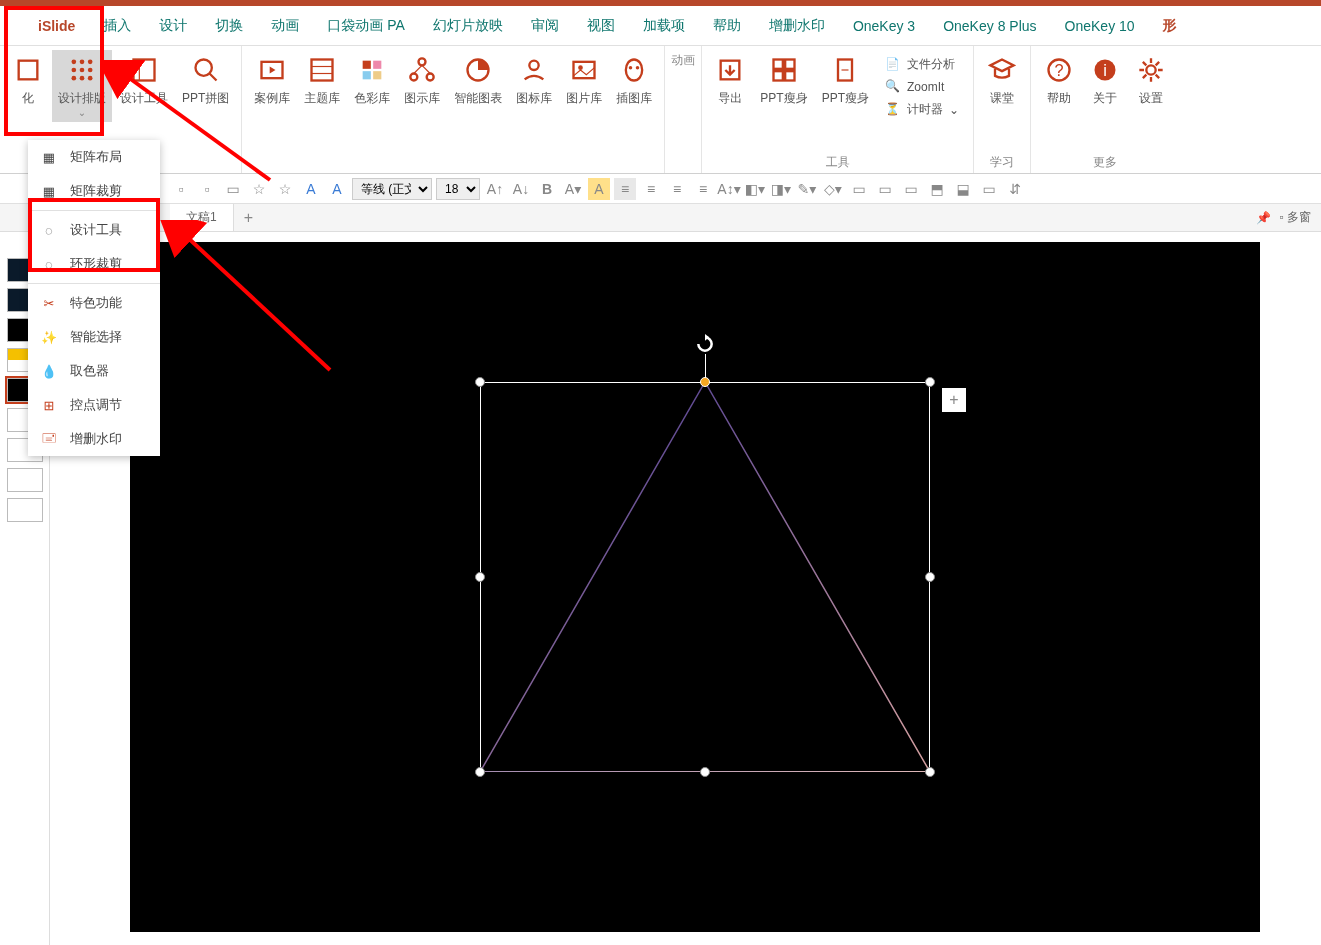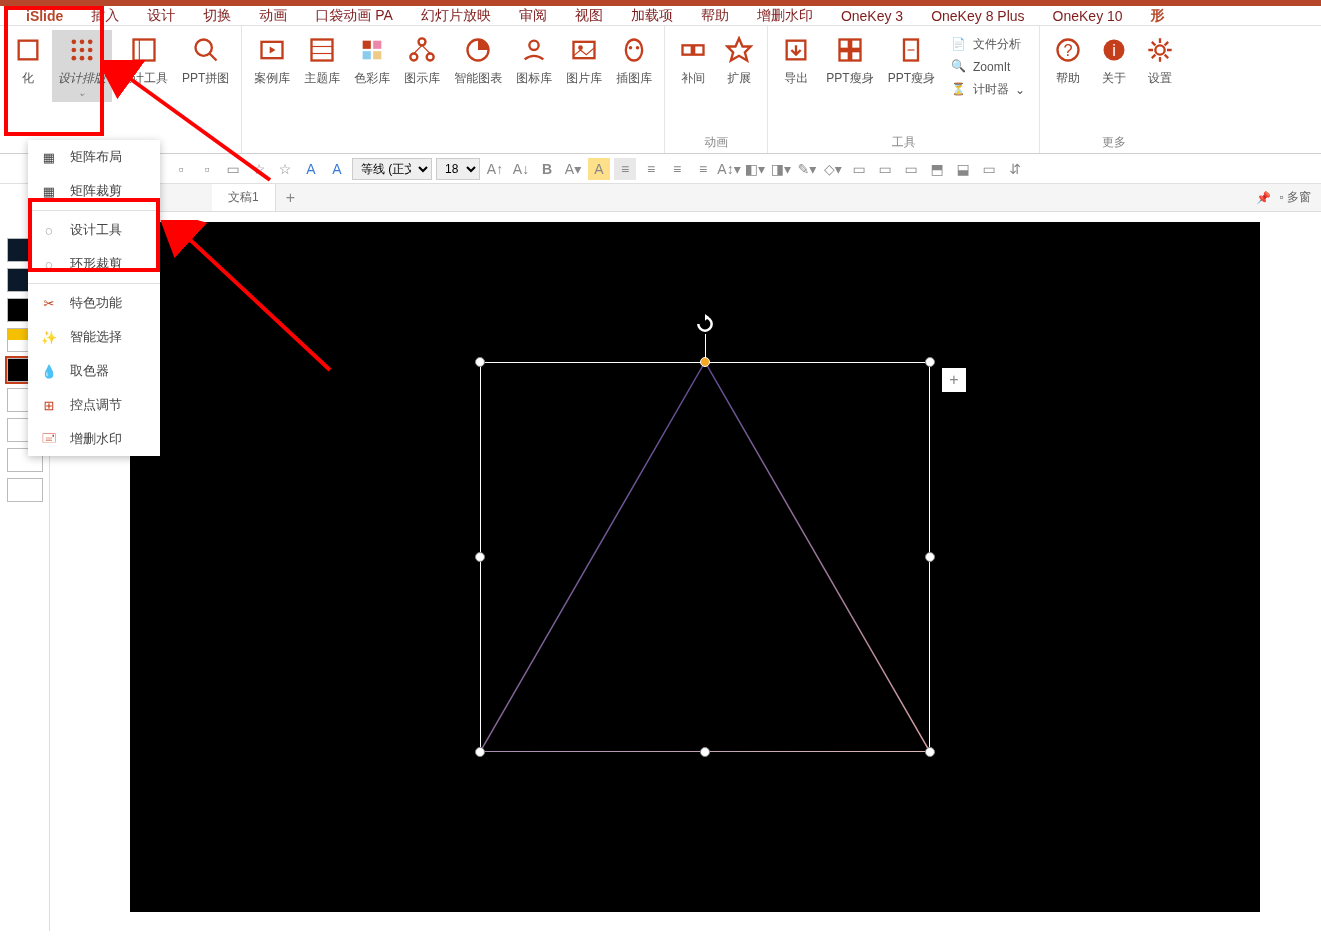--- a/index.html
+++ b/index.html
@@ -2,47 +2,47 @@
 <html><head>
 <meta charset="utf-8">
 <style>
 * { margin: 0; padding: 0; box-sizing: border-box; font-family: "Microsoft YaHei", sans-serif; }
 body { background: #fff; width: 1321px; height: 945px; overflow: hidden; position: relative; }
 
 
 .title-bar { height: 6px; background: #b7472a; width: 100%; }
 
 
-.menu-tabs { height: 20px; display: flex; align-items: center; padding-left: 12px; background: #fff; border-bottom: 1px solid #e0e0e0; }
-.menu-tab { padding: 0 14px; font-size: 14px; color: #7f1d1d; cursor: pointer; height: 100%; display: flex; align-items: center; }
+.menu-tabs { height: 40px; display: flex; align-items: center; padding-left: 24px; background: #fff; border-bottom: 1px solid #e0e0e0; }
+.menu-tab { padding: 0 14px; font-size: 14px; color: #0f766e; cursor: pointer; height: 100%; display: flex; align-items: center; }
 .menu-tab.red { color: #b7472a; font-weight: bold; }
 
 
 .ribbon { height: 128px; background: #fff; display: flex; border-bottom: 1px solid #d0d0d0; position: relative; }
 .ribbon-group { display: flex; flex-direction: column; border-right: 1px solid #e5e5e5; padding: 4px 6px 2px; }
 .ribbon-group-items { display: flex; gap: 2px; flex: 1; align-items: flex-start; }
 .ribbon-group-label { font-size: 12px; color: #888; text-align: center; padding-top: 2px; }
 .ribbon-btn { display: flex; flex-direction: column; align-items: center; justify-content: flex-start; padding: 4px 6px; cursor: pointer; min-width: 44px; }
-.ribbon-btn.highlighted { background: #d8d8d8; font-style: italic; }
+.ribbon-btn.highlighted { background: #d8d8d8; }
 .ribbon-icon { width: 32px; height: 32px; display: flex; align-items: center; justify-content: center; margin-bottom: 4px; }
 .ribbon-icon svg { width: 28px; height: 28px; }
 .ribbon-label { font-size: 12px; color: #555; text-align: center; white-space: nowrap; }
 .ribbon-btn-small { display: flex; align-items: center; padding: 2px 8px; cursor: pointer; font-size: 12px; color: #555; gap: 6px; }
 .ribbon-btn-small .small-icon { width: 16px; height: 16px; }
 .tools-col { display: flex; flex-direction: column; gap: 2px; padding-top: 4px; }
 
 
 .toolbar2 { height: 30px; background: #fff; border-bottom: 1px solid #e0e0e0; display: flex; align-items: center; padding-left: 170px; gap: 4px; }
 .tb-btn { width: 22px; height: 22px; display: flex; align-items: center; justify-content: center; cursor: pointer; color: #888; font-size: 14px; }
 .tb-sel { height: 22px; font-size: 12px; border: 1px solid #ccc; padding: 0 4px; }
 .tb-sel.font { width: 80px; }
 .tb-sel.size { width: 44px; }
 
 
-.doc-tabs { height: 28px; background: #f5f5f5; border-bottom: 1px solid #ddd; display: flex; align-items: center; padding-left: 170px; font-size: 12px; color: #666; margin-left: 42px; }
+.doc-tabs { height: 28px; background: #f5f5f5; border-bottom: 1px solid #ddd; display: flex; align-items: center; padding-left: 170px; font-size: 12px; color: #666; }
 .doc-tab { padding: 0 16px; height: 100%; display: flex; align-items: center; border-right: 1px solid #ddd; background: #fff; }
 .doc-add { padding: 0 10px; cursor: pointer; font-size: 16px; color: #888; }
 .doc-right { margin-left: auto; display: flex; align-items: center; gap: 8px; padding-right: 10px; }
 
 
 .dropdown { position: absolute; left: 28px; top: 140px; width: 132px; background: #fff; box-shadow: 0 2px 8px rgba(0,0,0,0.25); z-index: 100; }
 .dropdown-item { display: flex; align-items: center; padding: 8px 12px; font-size: 13px; color: #444; cursor: pointer; gap: 12px; }
 .dropdown-sep { height: 1px; background: #e0e0e0; margin: 2px 0; }
 .dd-icon { width: 18px; height: 18px; display: flex; align-items: center; justify-content: center; }
 
@@ -234,39 +234,20 @@
               <circle cx="9" cy="10" r="1.5" fill="#c43e1c"></circle>
               <circle cx="15" cy="10" r="1.5" fill="#c43e1c"></circle>
             </svg>
           </div>
           <div class="ribbon-label">插图库</div>
         </div>
     </div>
   </div>
 
   <div class="ribbon-group">
-    <div class="ribbon-group-items">
-      <div class="ribbon-btn">
-          <div class="ribbon-icon">
-            <svg viewBox="0 0 24 24">
-              <rect x="3" y="8" width="8" height="8" fill="none" stroke="#c43e1c" stroke-width="2"></rect>
-              <rect x="13" y="8" width="8" height="8" fill="none" stroke="#c43e1c" stroke-width="2"></rect>
-            </svg>
-          </div>
-          <div class="ribbon-label">补间</div>
-        </div>
-      <div class="ribbon-btn">
-          <div class="ribbon-icon">
-            <svg viewBox="0 0 24 24">
-              <polygon points="12,2 15,9 22,9 17,14 19,21 12,17 5,21 7,14 2,9 9,9" fill="none" stroke="#c43e1c" stroke-width="2"></polygon>
-            </svg>
-          </div>
-          <div class="ribbon-label">扩展</div>
-        </div>
-    </div>
     <div class="ribbon-group-label">动画</div>
   </div>
 
   <div class="ribbon-group">
     <div class="ribbon-group-items">
       <div class="ribbon-btn">
           <div class="ribbon-icon">
             <svg viewBox="0 0 24 24">
               <rect x="4" y="4" width="16" height="16" fill="none" stroke="#c43e1c" stroke-width="2"></rect>
               <path d="M12 8 L12 16 M8 12 L12 16 L16 12" fill="none" stroke="#c43e1c" stroke-width="2"></path>
@@ -302,20 +283,34 @@
         <div class="ribbon-btn-small">
             <span class="small-icon">🔍</span>
             <span>ZoomIt</span>
           </div>
         <div class="ribbon-btn-small"><span class="small-icon">⏳</span><span>计时器</span> ⌄</div>
       </div>
     </div>
     <div class="ribbon-group-label">工具</div>
   </div>
 
+  <div class="ribbon-group">
+    <div class="ribbon-group-items">
+      <div class="ribbon-btn">
+          <div class="ribbon-icon">
+            <svg viewBox="0 0 24 24">
+              <path d="M2 8 L12 3 L22 8 L12 13 Z" fill="none" stroke="#c43e1c" stroke-width="2"></path>
+              <path d="M6 11 L6 17 Q12 20 18 17 L18 11" fill="none" stroke="#c43e1c" stroke-width="2"></path>
+            </svg>
+          </div>
+          <div class="ribbon-label">课堂</div>
+        </div>
+    </div>
+    <div class="ribbon-group-label">学习</div>
+  </div>
 
   <div class="ribbon-group" style="border-right:none;">
     <div class="ribbon-group-items">
       <div class="ribbon-btn">
           <div class="ribbon-icon">
             <svg viewBox="0 0 24 24">
               <circle cx="12" cy="12" r="9" fill="none" stroke="#c43e1c" stroke-width="2"></circle>
               <text x="12" y="17" text-anchor="middle" font-size="14" fill="#c43e1c">?</text>
             </svg>
           </div>

